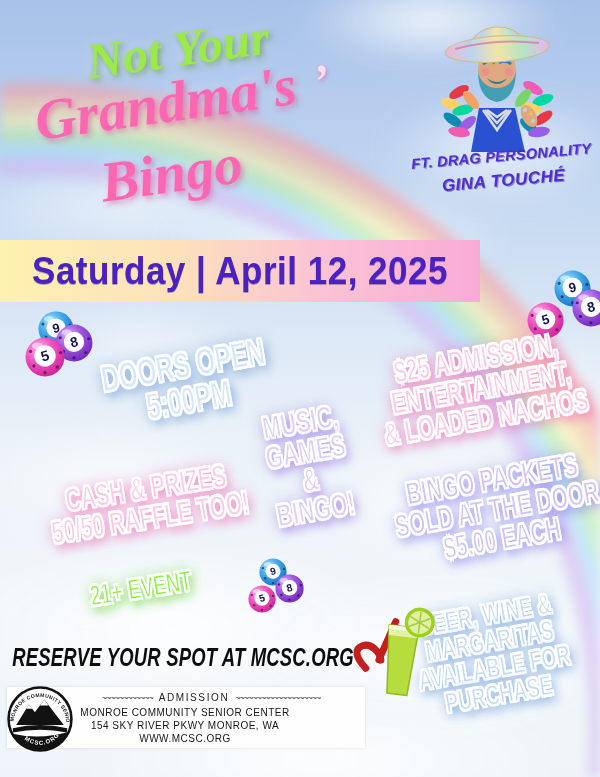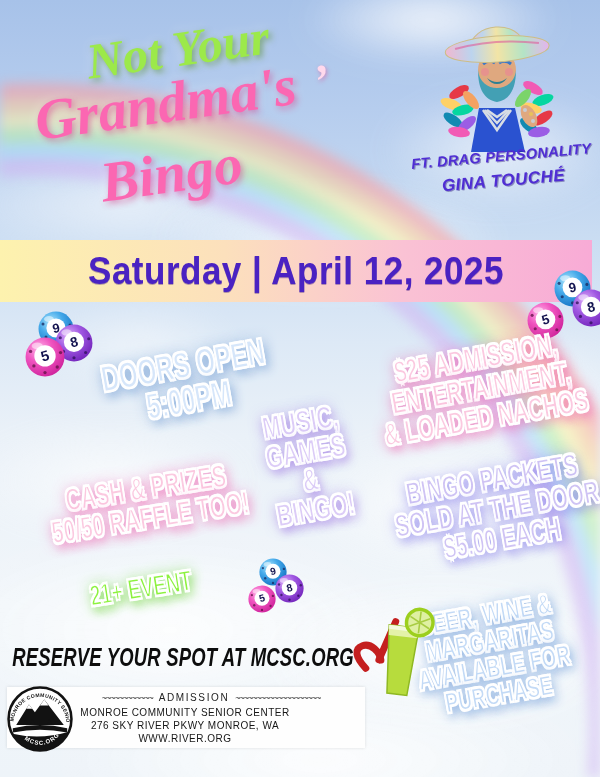--- a/index.html
+++ b/index.html
@@ -10,21 +10,21 @@
   }
   .cloud{position:absolute;border-radius:50%;filter:blur(14px);
     background:radial-gradient(closest-side,rgba(255,255,255,.97),rgba(255,255,255,0));}
   #rainbow{position:absolute;left:0;top:0;filter:blur(6px);}
   
   .script{position:absolute;font-family:"Liberation Serif",serif;font-style:italic;font-weight:bold;
     white-space:nowrap;transform-origin:center;}
   .t-green{color:#9ce94a;text-shadow:2px 3px 6px rgba(70,130,25,.55),0 0 14px rgba(255,255,255,.4);}
   .t-pink{color:#fb67b2;text-shadow:2px 3px 6px rgba(205,35,120,.45),0 0 14px rgba(255,255,255,.4);}
   
-  #date-banner{position:absolute;left:0;top:240px;width:592px;height:62px;
+  #date-banner{position:absolute;left:0;top:240px;width:480px;height:62px;
     background:linear-gradient(90deg,#fdf2ae 0%,#fce0bc 38%,#fac2d4 68%,#f8abd6 100%);
     display:flex;align-items:center;justify-content:center;}
   #date-banner span{color:#4a22c2;font-weight:800;font-size:35px;letter-spacing:.5px;
     transform:scale(1,1.1);text-shadow:0 1px 0 rgba(40,10,120,.35);}
   
   .txt{position:absolute;text-align:center;font-weight:800;line-height:.95;white-space:nowrap;
     transform-origin:center;color:var(--fill);
     -webkit-text-stroke:1.3px #ffffff;
     text-shadow:-1.5px -1.5px 0 #fff,1.5px -1.5px 0 #fff,-1.5px 1.5px 0 #fff,1.5px 1.5px 0 #fff,
       0 0 14px var(--glow),3px 5px 9px var(--glow);}
@@ -356,22 +356,22 @@
   <div id="footer-box"></div>
 
   <div id="benefit-row">
     <span class="tilde">~~~~~~~~~~~~</span>
     <span class="blabel">ADMISSION</span>
     <span class="tilde">~~~~~~~~~~~~~~~~~~~~</span>
   </div>
 
   <div id="footer-lines">
     <div>MONROE COMMUNITY SENIOR CENTER</div>
-    <div>276 SKY RIVER PKWY MONROE, WA</div>
-    <div>WWW.RIVER.ORG</div>
+    <div>154 SKY RIVER PKWY MONROE, WA</div>
+    <div>WWW.MCSC.ORG</div>
   </div>
 
   <svg style="position:absolute;left:6px;top:684px" width="68" height="70" viewBox="0 0 80 82">
     <circle cx="40" cy="41" r="37" fill="#ffffff" stroke="#121212" stroke-width="3"></circle>
     <defs>
       <path id="arcTop" d="M 9 46 A 31 31 0 0 1 71 46" fill="none"></path>
       <path id="arcBot" d="M 13 52 A 28.5 28.5 0 0 0 67 52" fill="none"></path>
     </defs>
     <text font-size="6" letter-spacing=".4" fill="#121212" font-weight="bold">
       <textPath href="#arcTop" startOffset="2%">MONROE COMMUNITY SENIOR CENTER</textPath>

